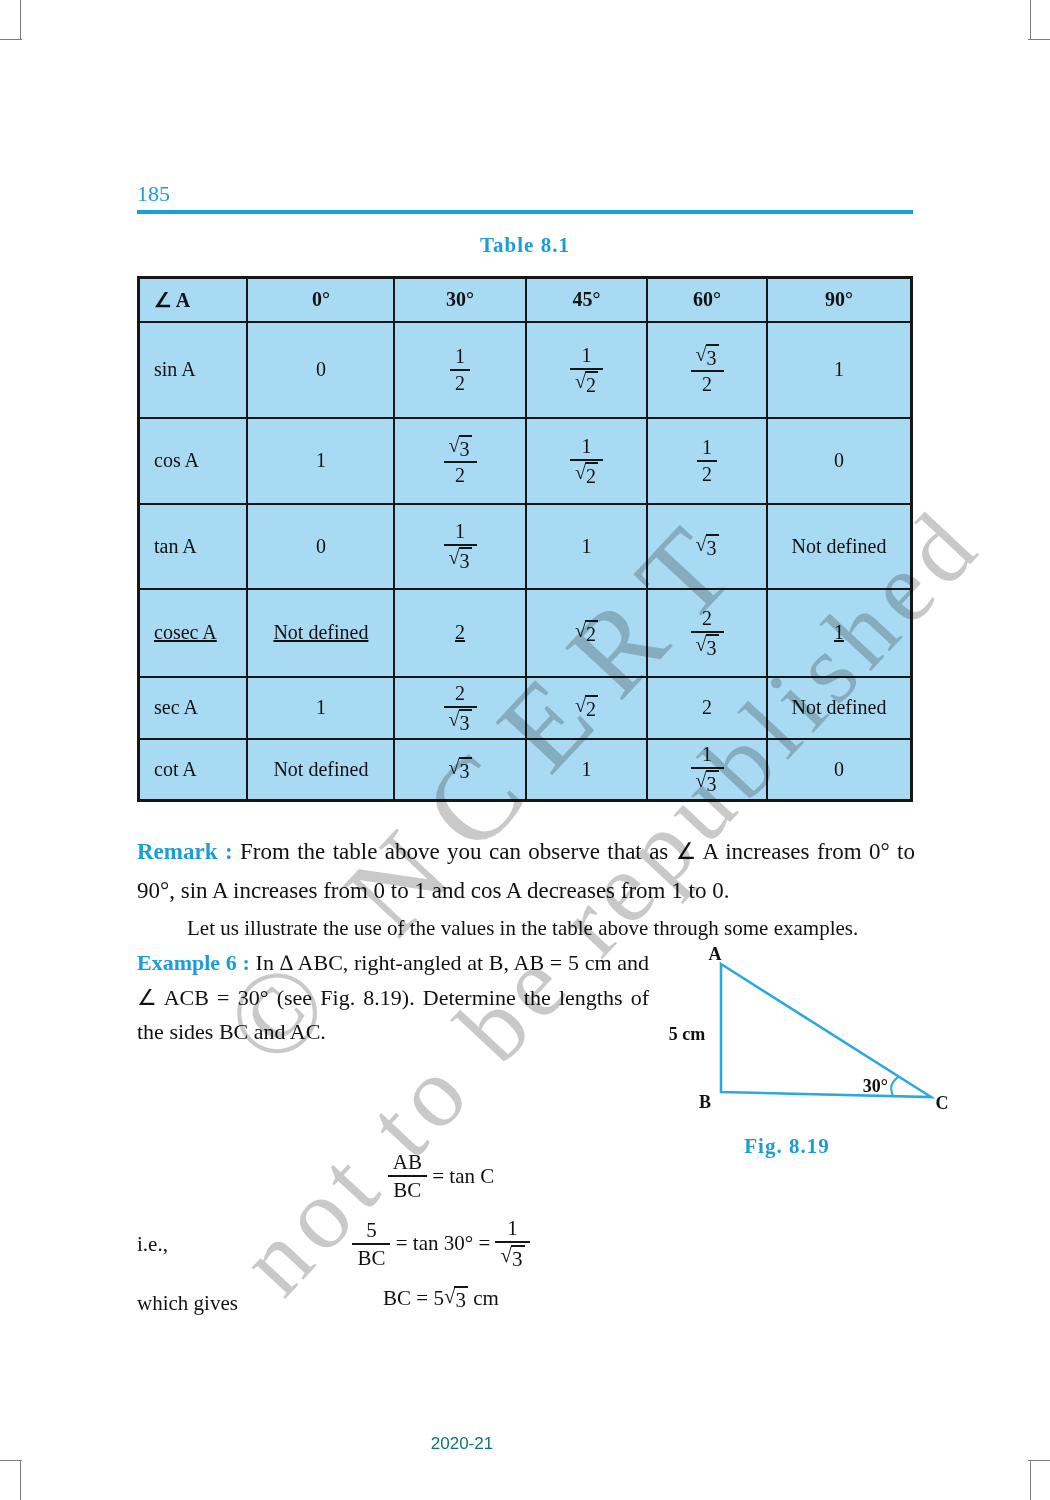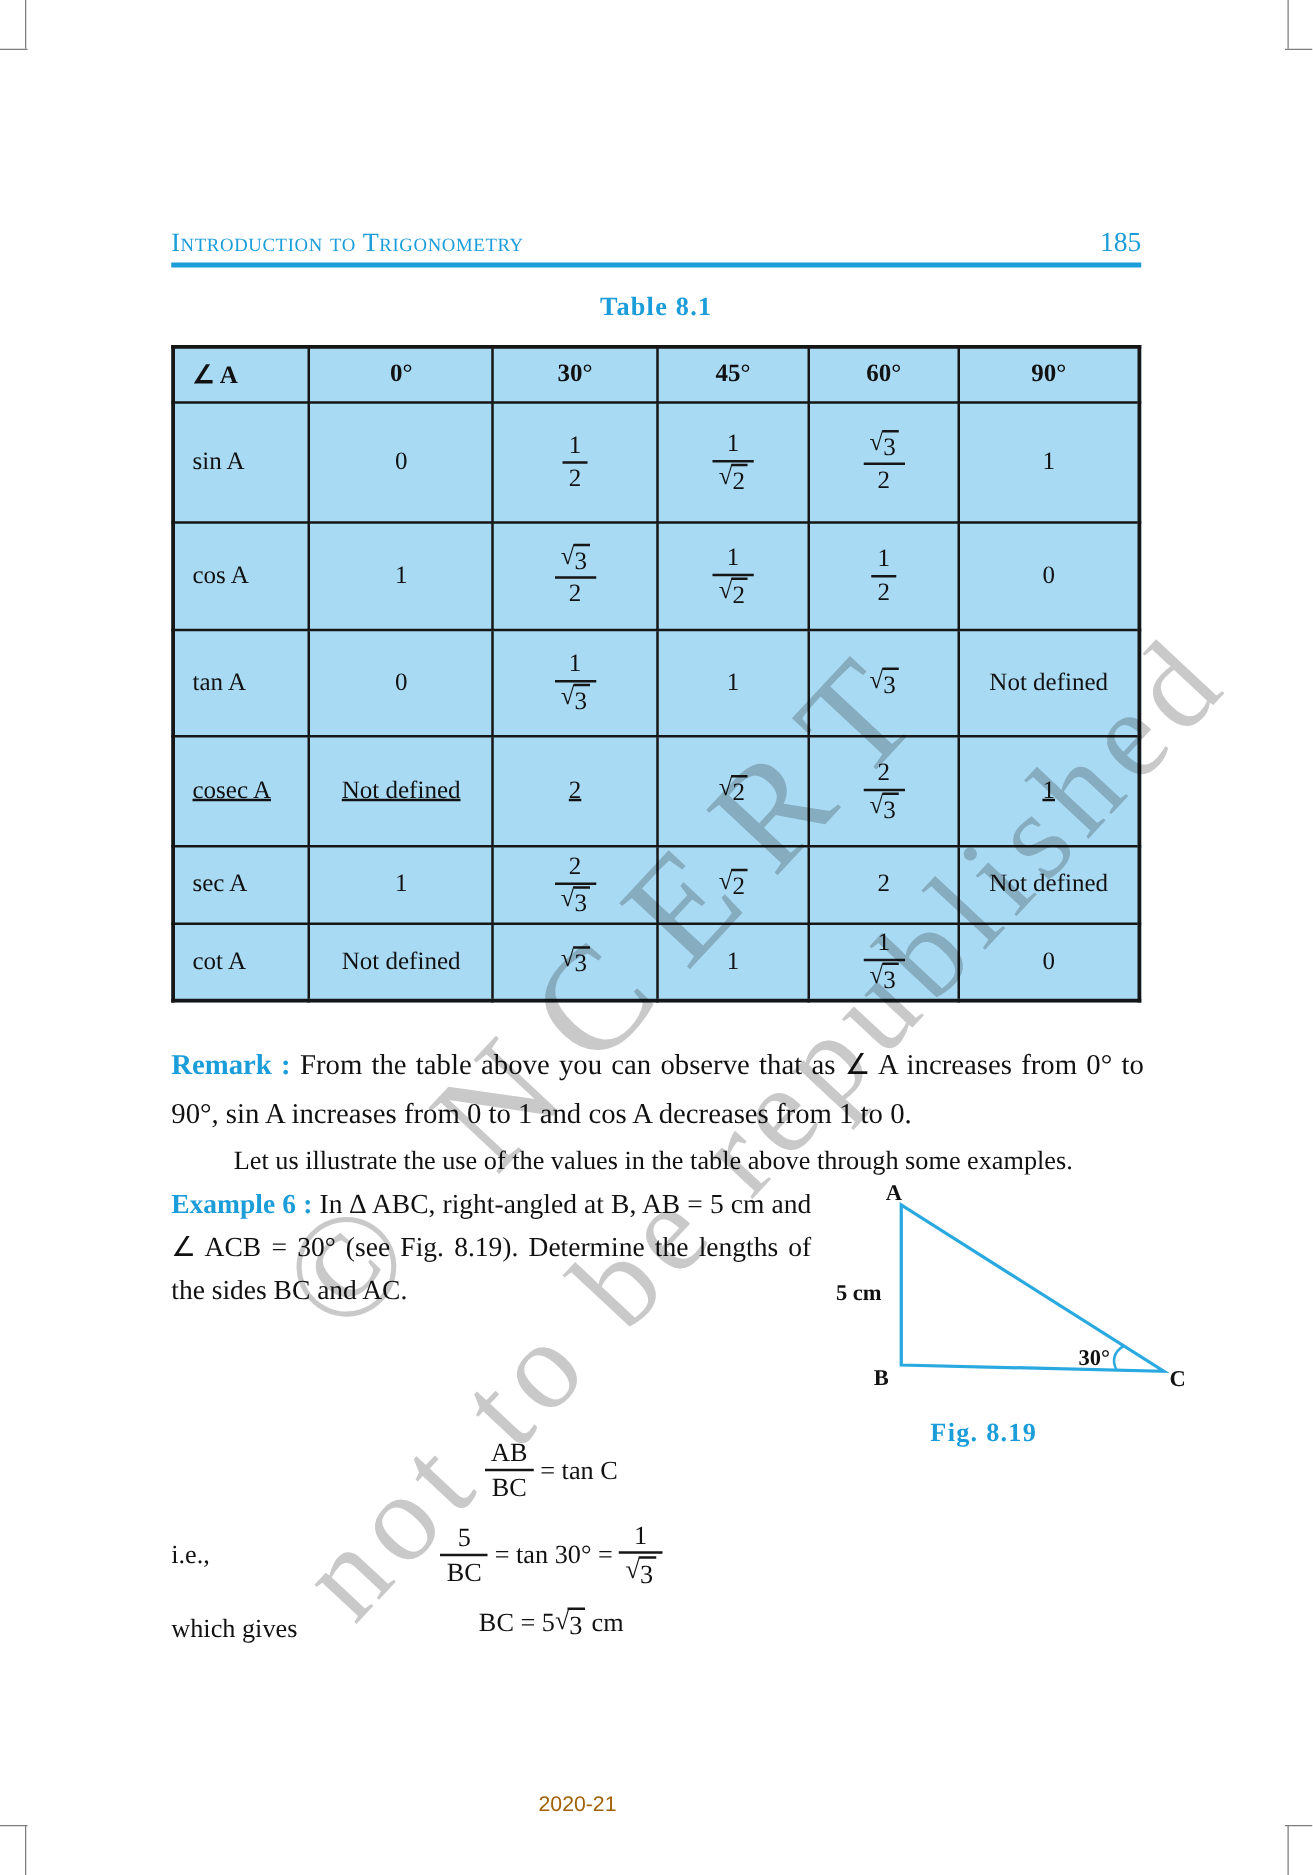--- a/index.html
+++ b/index.html
@@ -100,37 +100,36 @@
     display:flex;flex-direction:column;justify-content:center;align-items:center;
     transform:rotate(-47deg);
     color:#c9c9c9;mix-blend-mode:multiply;
     pointer-events:none;z-index:6;
   }
   .wm1{font-size:118px;letter-spacing:30px;white-space:nowrap;}
   .wm2{font-size:100px;letter-spacing:9px;white-space:nowrap;margin-top:42px;}
   
   .footer{
     position:absolute;left:0;top:1434px;width:924px;text-align:center;
-    font-family:"Liberation Sans",sans-serif;font-size:17px;color:#a16207;
+    font-family:"Liberation Sans",sans-serif;font-size:17px;color:#0f766e;
   }
 </style>
 </head>
 <body>
 
 <div class="crop" style="left:20px;top:0;width:1px;height:39px;"></div>
 <div class="crop" style="left:0;top:39px;width:22px;height:1px;"></div>
 <div class="crop" style="left:1030px;top:0;width:1px;height:39px;"></div>
 <div class="crop" style="left:1028px;top:39px;width:22px;height:1px;"></div>
 <div class="crop" style="left:0;top:1460px;width:22px;height:1px;"></div>
 <div class="crop" style="left:20px;top:1460px;width:1px;height:40px;"></div>
 <div class="crop" style="left:1028px;top:1460px;width:22px;height:1px;"></div>
 <div class="crop" style="left:1030px;top:1460px;width:1px;height:40px;"></div>
 
 <div class="header">
-  <span class="running-title">Introduction to Trigonometry</span>
   <span class="pageno">185</span>
 </div>
 <div class="rule"></div>
 
 <div class="tbl-title">Table 8.1</div>
 
 <table class="trig">
   <colgroup>
     <col style="width:14.1%">
       <col style="width:19.0%">

